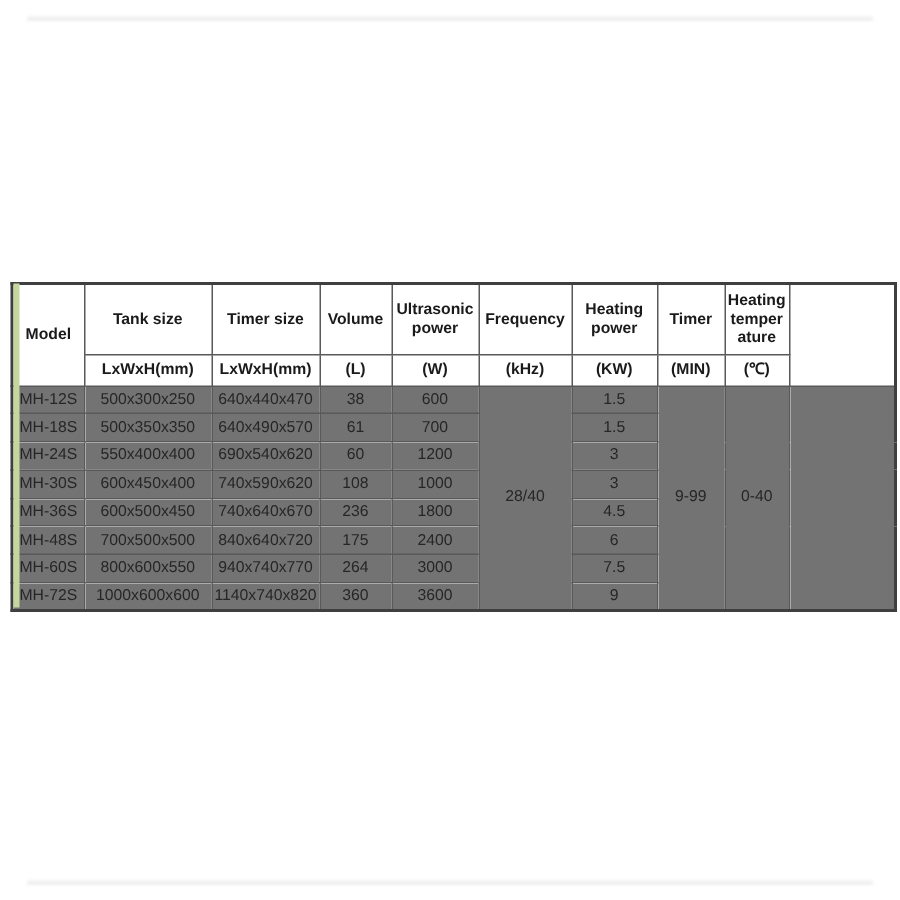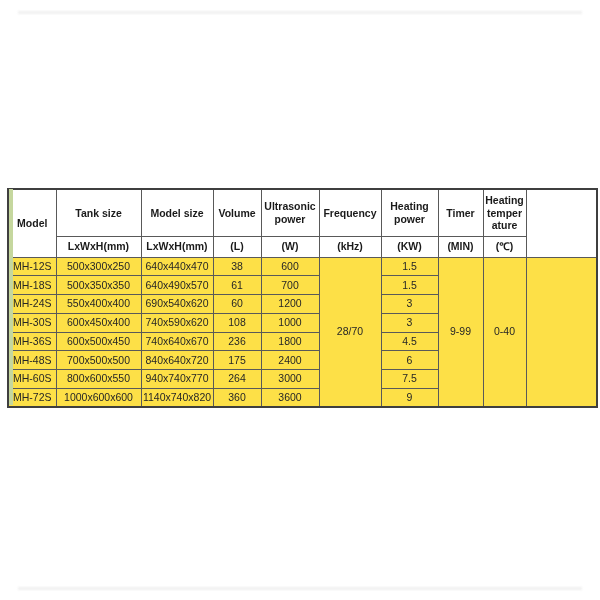--- a/index.html
+++ b/index.html
@@ -51,21 +51,21 @@
     font-size: 10.5px;
     font-weight: bold;
     color: #1a1a1a;
     line-height: 12.5px;
   }
   #spec-table td {
     font-size: 10.5px;
     font-weight: normal;
     color: #262626;
     line-height: 11px;
-    background: #fde047;
+    background: #737373;
   }
   tr.header-main { height: 47px; }
   tr.header-units { height: 21px; }
   tr.data-row { height: 18.75px; }
 
   #green-strip {
     position: absolute;
     left: 9px;
     top: 189px;
     width: 4px;
@@ -95,21 +95,21 @@
       <col style="width:57px">
         <col style="width:45px">
         <col style="width:43px">
       <col style="width:71px">
     </colgroup>
 
     <tbody>
         <tr class="header-main">
       <th rowspan="2">Model</th>
       <th>Tank size</th>
-      <th>Model size</th>
+      <th>Timer size</th>
       <th>Volume</th>
       <th>Ultrasonic power</th>
       <th>Frequency</th>
       <th>Heating power</th>
       <th>Timer</th>
       <th>Heating temper ature</th>
       <th rowspan="2"></th>
     </tr>
 
     <tr class="header-units">
@@ -122,21 +122,21 @@
       <th>(MIN)</th>
       <th>(℃)</th>
     </tr>
 
     <tr class="data-row">
       <td>MH-12S</td>
       <td>500x300x250</td>
       <td>640x440x470</td>
       <td>38</td>
       <td>600</td>
-      <td rowspan="8">28/70</td>
+      <td rowspan="8">28/40</td>
       <td>1.5</td>
       <td rowspan="8">9-99</td>
       <td rowspan="8">0-40</td>
       <td rowspan="8"></td>
     </tr>
 
     <tr class="data-row">
       <td>MH-18S</td>
       <td>500x350x350</td>
       <td>640x490x570</td>

